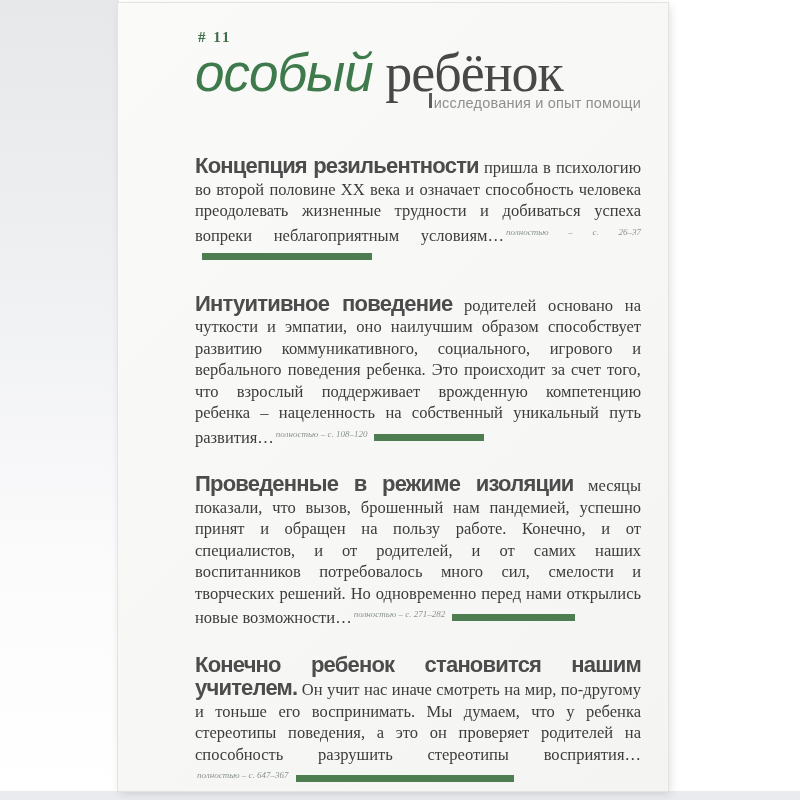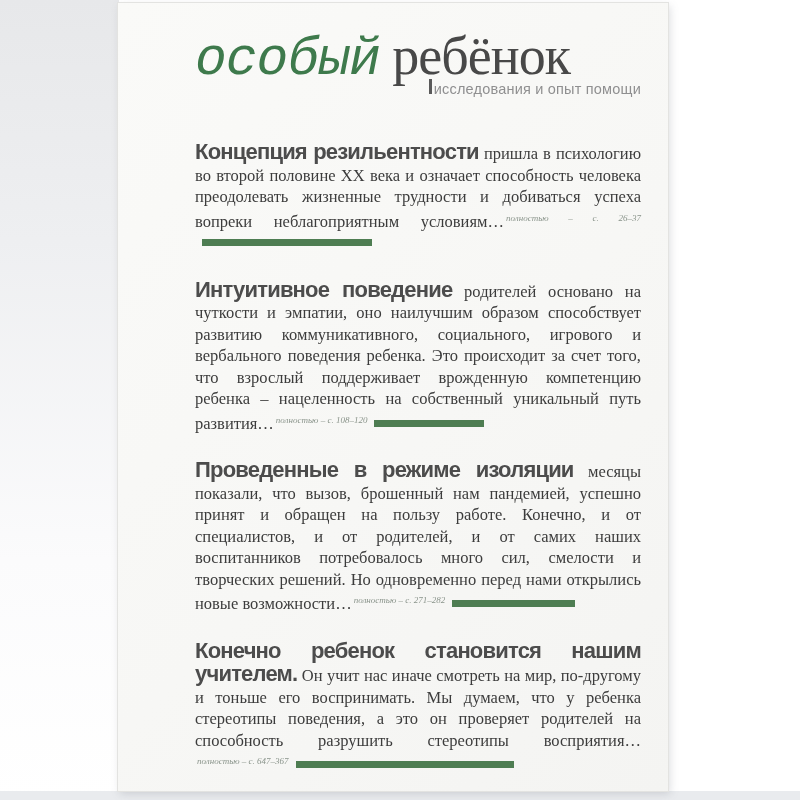--- a/index.html
+++ b/index.html
@@ -30,21 +30,21 @@
     font-size:15px;font-weight:bold;
     color:#3e6f4a;
     letter-spacing:2px;
     margin-left:3px;
   }
   .title-line{
     margin-top:-4px;
     white-space:nowrap;
   }
   .title-green{
-    font-family:Liberation Mono, monospace;
+    font-family:Liberation Sans, sans-serif;
     font-style:italic;
     font-size:53px;
     color:#3e7a4c;
     letter-spacing:-1px;
   }
   .title-dark{
     font-family:"Liberation Serif", serif;
     font-size:54px;
     color:#484848;
     letter-spacing:-1px;
@@ -101,20 +101,21 @@
 </style>
 </head>
 <body>
 
 <div class="stage">
   <div class="bg-left"></div>
   <div class="bg-bottom"></div>
 
   <div class="cover">
 
+    <div class="issue"># 11</div>
 
     <div class="title-line">
       <span class="title-green">особый</span><span class="title-dark"> ребёнок</span>
     </div>
 
     <div class="subtitle-row">
       <span class="subtitle-tick"></span>
       <span class="subtitle">исследования и опыт помощи</span>
     </div>
 

